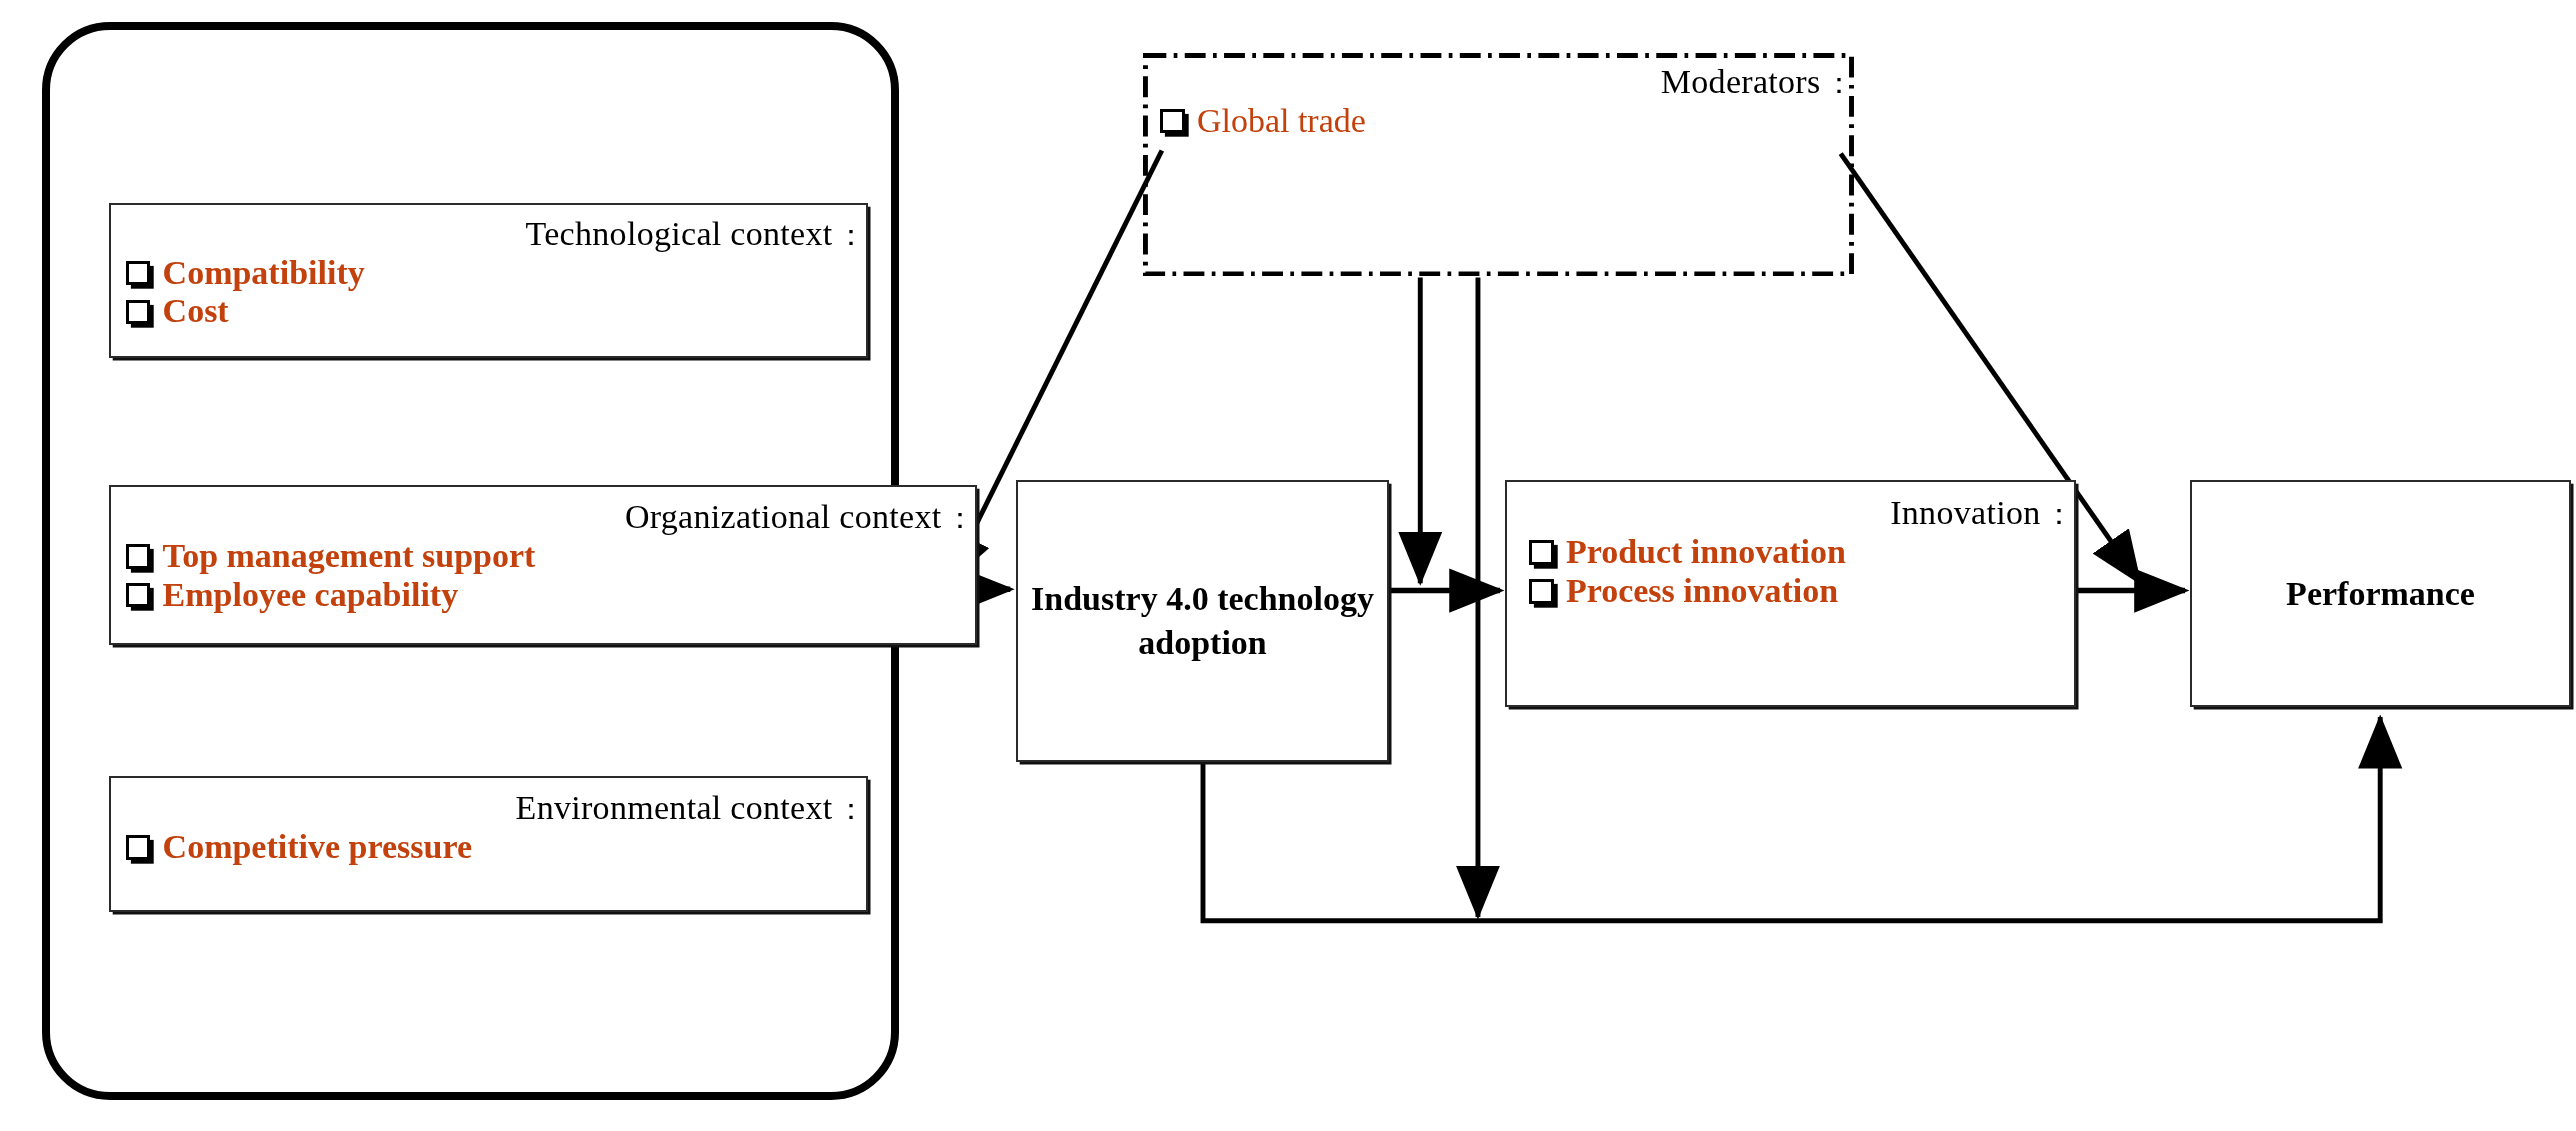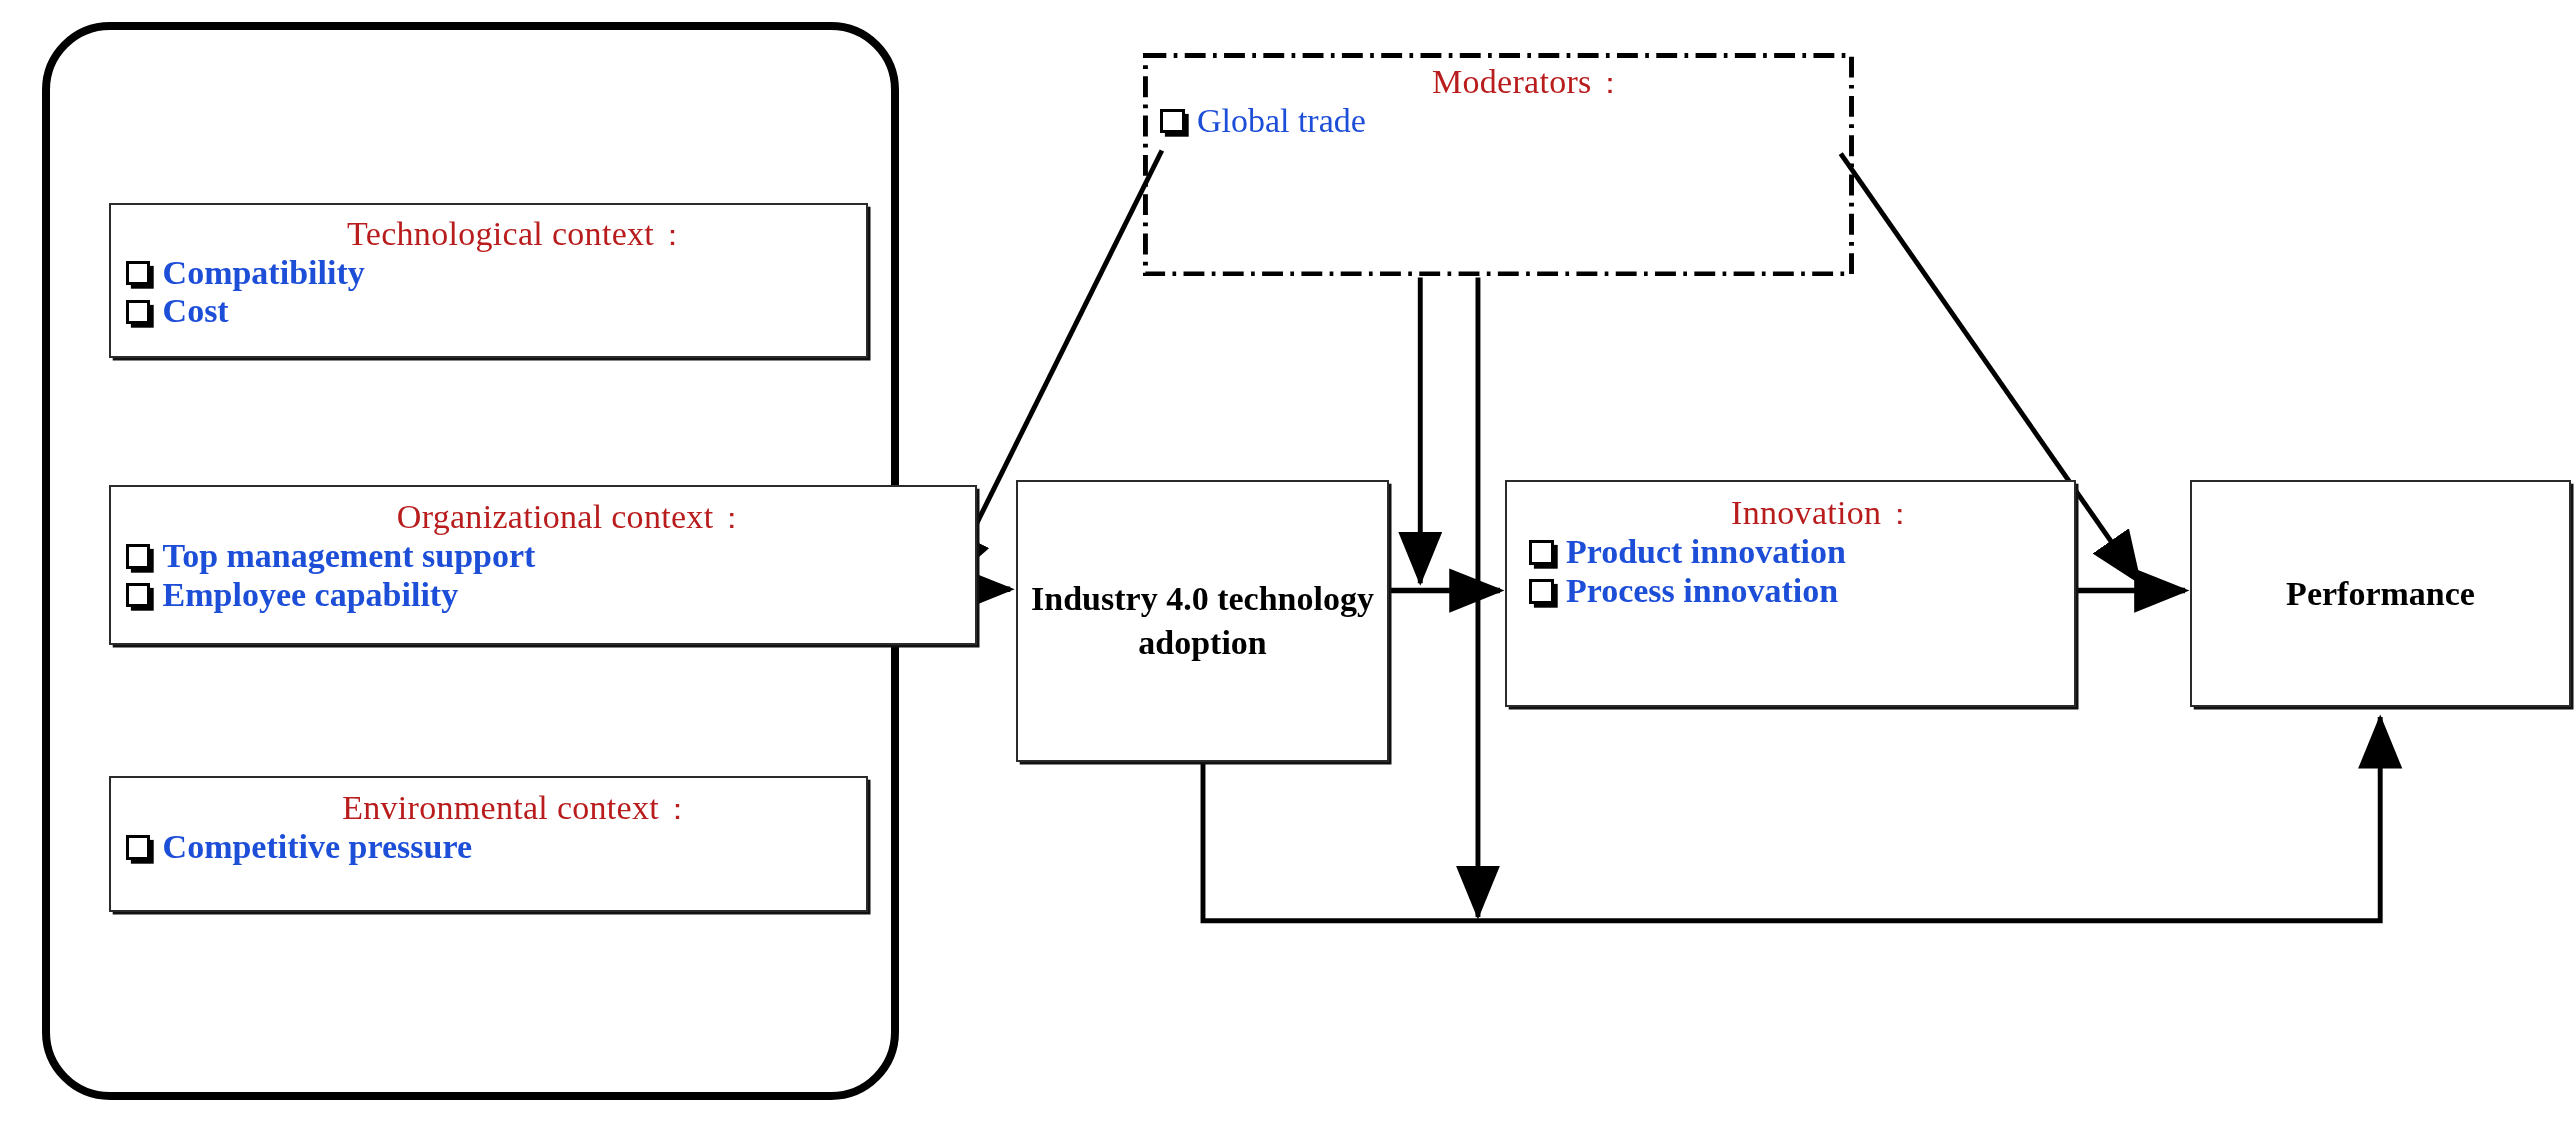--- a/index.html
+++ b/index.html
@@ -48,45 +48,45 @@
     border: 0;
     box-shadow: none;
     background: transparent;
   }
   .dashdot-frame {
     position: absolute;
     left: 0; top: 0; right: 0; bottom: 0;
   }
 
   .box-title {
-    text-align: center;
+    text-align: right;
     font-size: 34px;
     line-height: 1.18;
-    color: #b91c1c;
+    color: #000000;
     letter-spacing: 0.3px;
     white-space: nowrap;
   }
   .box-title .colon {
     font-family: "Liberation Sans", "DejaVu Sans", sans-serif;
     font-size: 29.5px;
     padding-left: 3.7px;
   }
 
   .item-list {
     margin: 0;
     padding: 0;
     list-style: none;
   }
   .item {
     display: flex;
     align-items: center;
     font-size: 34px;
     line-height: 1.14;
     font-weight: bold;
-    color: #1d4ed8;
+    color: #c2410c;
     white-space: nowrap;
   }
   .item.plain { font-weight: normal; }
 
   .chk {
     display: inline-block;
     width: 24.6px;
     height: 24.6px;
     border: 3.7px solid #000000;
     background: #ffffff;

